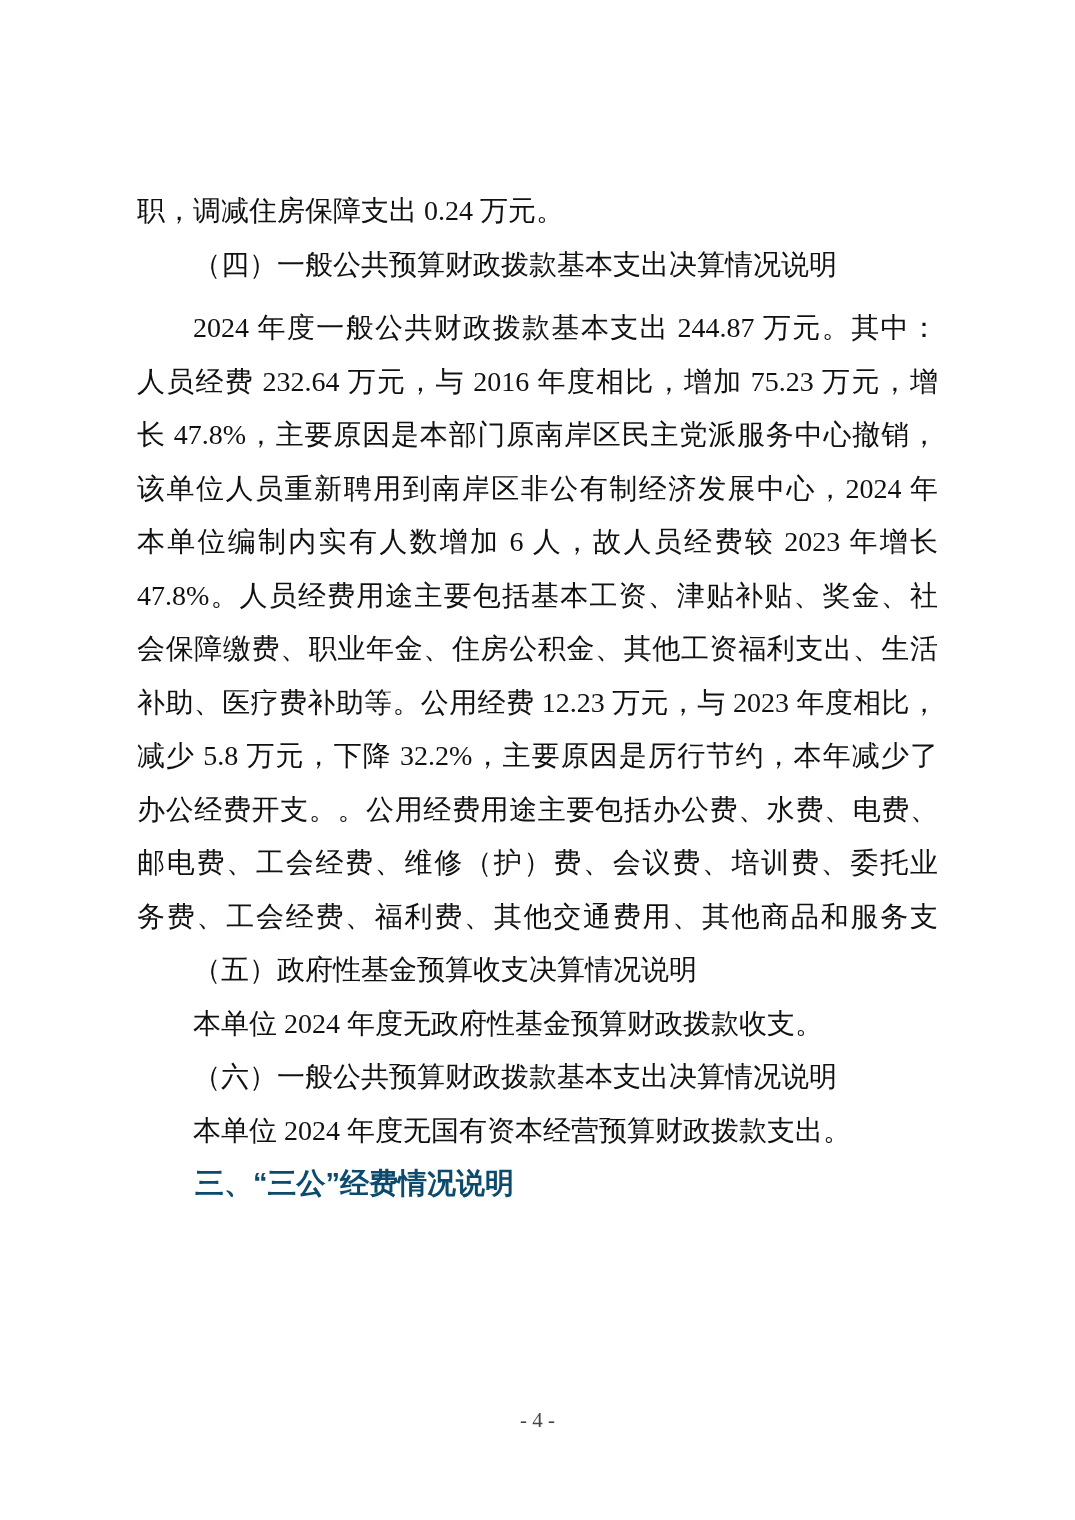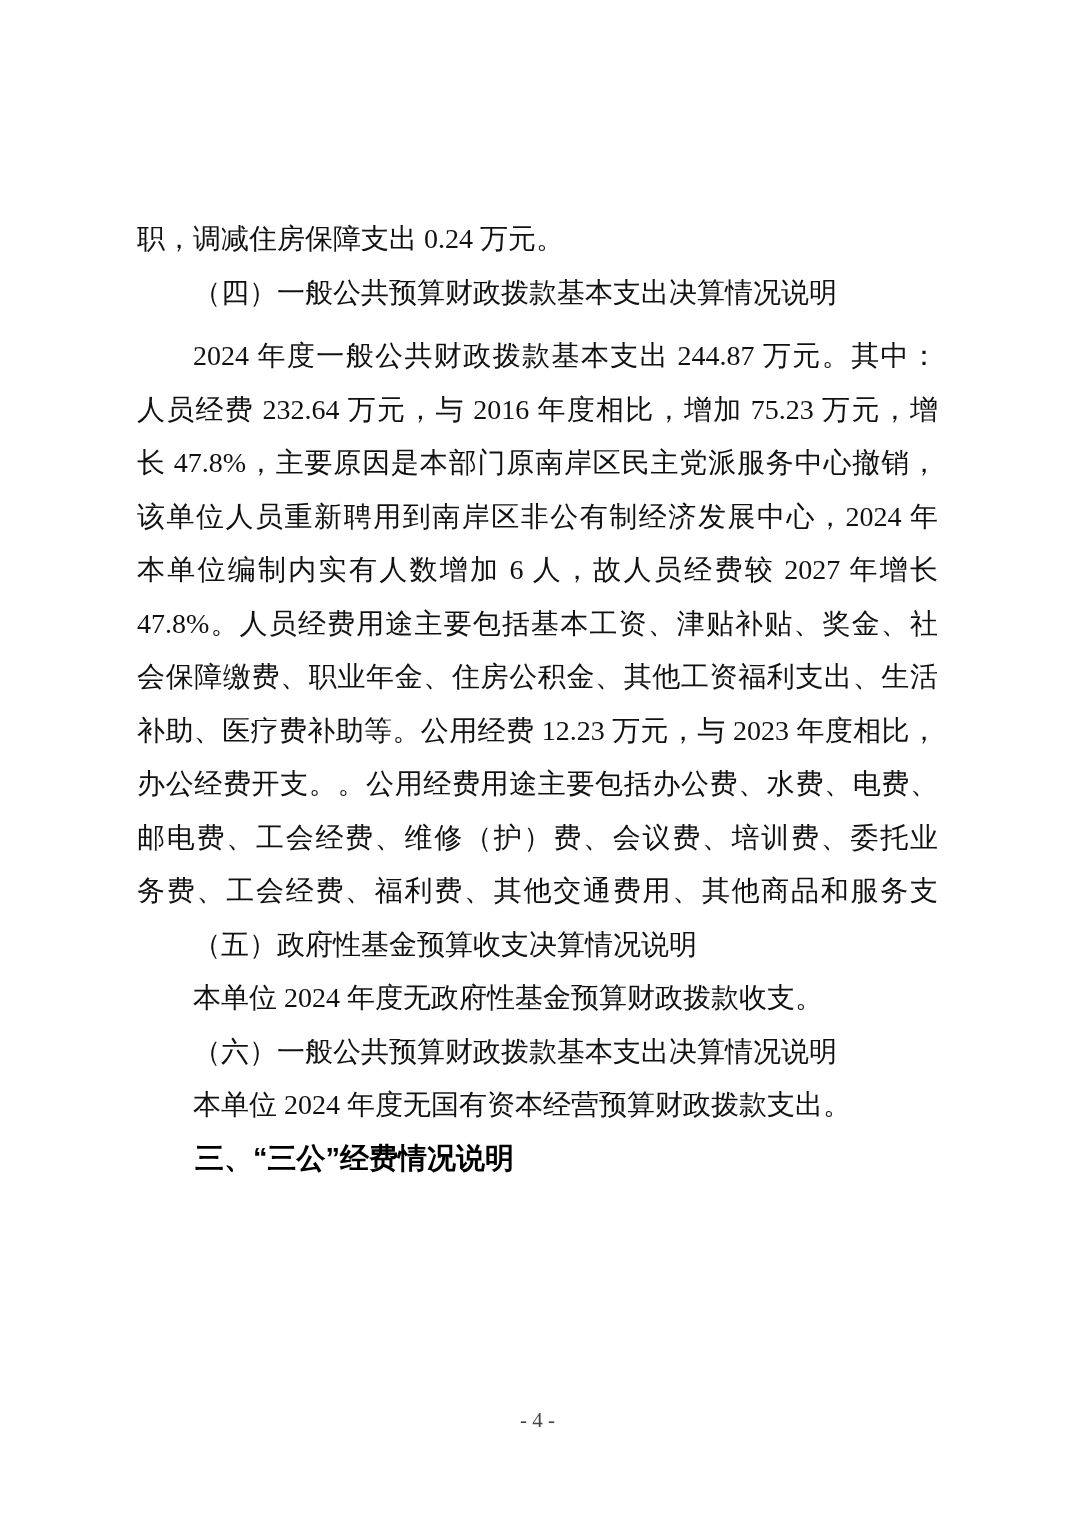--- a/index.html
+++ b/index.html
@@ -11,21 +11,21 @@
     position: relative;
     width: 1075px;
     height: 1520px;
     background: #ffffff;
     overflow: hidden;
     color: #111111;
   }
   .textblock {
     position: absolute;
     left: 137px;
-    top: 212px;
+    top: 184px;
     width: 801px;
   }
   .line {
     font-family: "Liberation Serif", "DejaVu Serif", serif;
     font-size: 28px;
     line-height: 53.5px;
     height: 53.5px;
     white-space: nowrap;
     color: #111111;
   }
@@ -43,21 +43,21 @@
   }
   .h3 {
     text-indent: 2em;
     font-family: "Liberation Serif", "DejaVu Serif", serif;
   }
   .h2 {
     text-indent: 2em;
     font-family: "Liberation Sans", "DejaVu Sans", sans-serif;
     font-weight: bold;
     font-size: 29px;
-    color: #000000;
+    color: #0c4a6e;
   }
   .footer {
     position: absolute;
     left: 0;
     width: 1075px;
     top: 1408px;
     text-align: center;
     font-family: "Liberation Serif", "DejaVu Serif", serif;
     font-size: 21px;
     color: #444444;
@@ -67,24 +67,25 @@
 <body>
 
 <div class="page">
   <div class="textblock">
     <div class="line">职，调减住房保障支出 0.24 万元。</div>
     <div class="line h3">（四）一般公共预算财政拨款基本支出决算情况说明</div>
     <div class="line indent fill gap-before">2024 年度一般公共财政拨款基本支出 244.87 万元。其中：</div>
     <div class="line fill">人员经费 232.64 万元，与 2016 年度相比，增加 75.23 万元，增</div>
     <div class="line fill">长 47.8%，主要原因是本部门原南岸区民主党派服务中心撤销，</div>
     <div class="line fill">该单位人员重新聘用到南岸区非公有制经济发展中心，2024 年</div>
-    <div class="line fill">本单位编制内实有人数增加 6 人，故人员经费较 2027 年增长</div>
+    <div class="line fill">本单位编制内实有人数增加 6 人，故人员经费较 2023 年增长</div>
     <div class="line fill">47.8%。人员经费用途主要包括基本工资、津贴补贴、奖金、社</div>
     <div class="line fill">会保障缴费、职业年金、住房公积金、其他工资福利支出、生活</div>
     <div class="line fill">补助、医疗费补助等。公用经费 12.23 万元，与 2023 年度相比，</div>
+    <div class="line fill">减少 5.8 万元，下降 32.2%，主要原因是厉行节约，本年减少了</div>
     <div class="line fill">办公经费开支。。公用经费用途主要包括办公费、水费、电费、</div>
     <div class="line fill">邮电费、工会经费、维修（护）费、会议费、培训费、委托业</div>
     <div class="line fill">务费、工会经费、福利费、其他交通费用、其他商品和服务支出、</div>
     <div class="line h3">（五）政府性基金预算收支决算情况说明</div>
     <div class="line indent">本单位 2024 年度无政府性基金预算财政拨款收支。</div>
     <div class="line h3">（六）一般公共预算财政拨款基本支出决算情况说明</div>
     <div class="line indent">本单位 2024 年度无国有资本经营预算财政拨款支出。</div>
     <div class="line h2">三、“三公”经费情况说明</div>
   </div>
 

